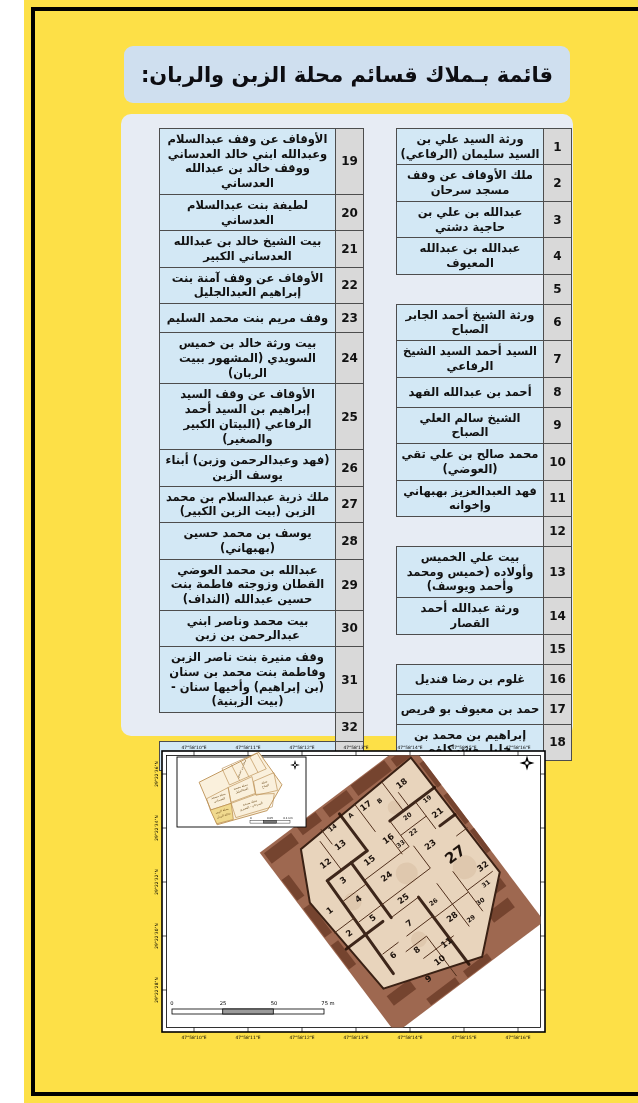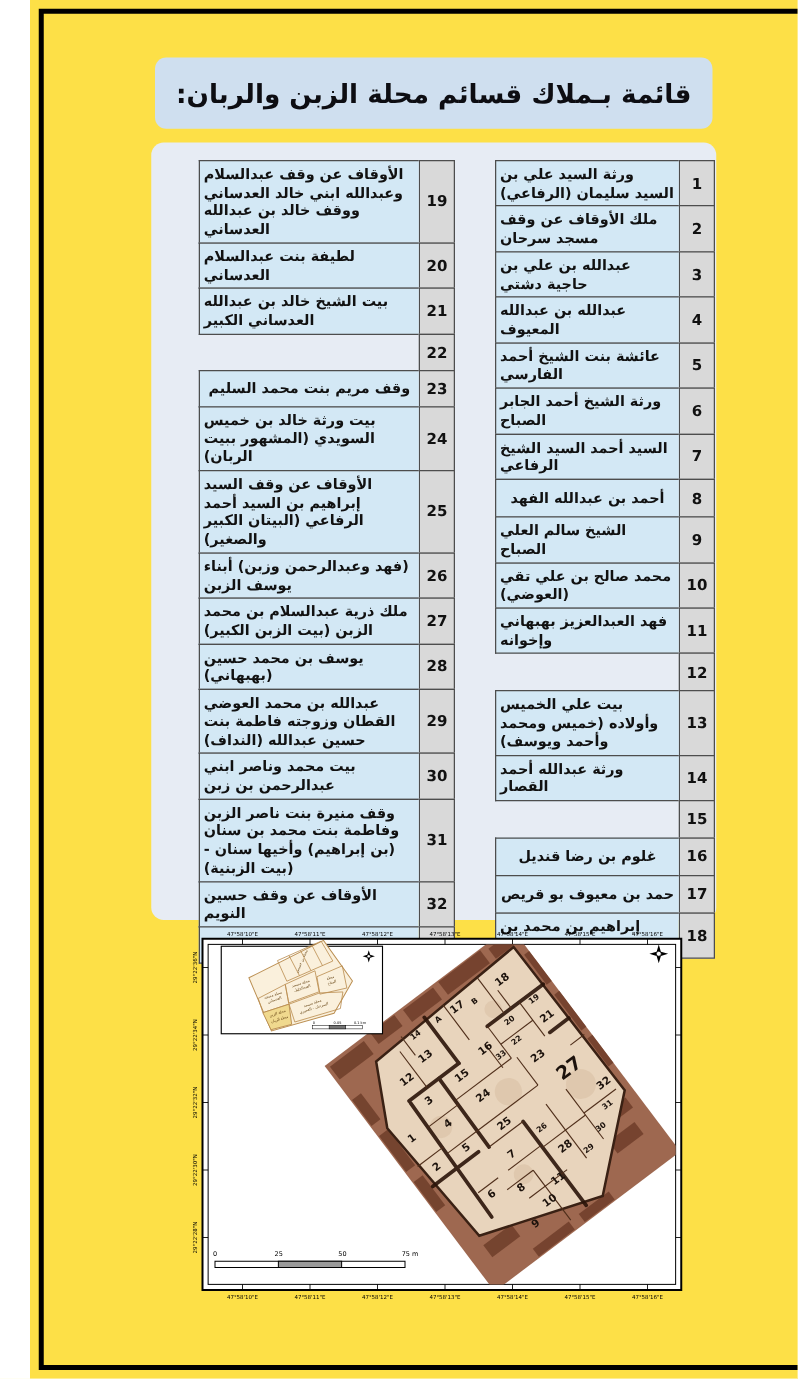--- a/index.html
+++ b/index.html
@@ -12,21 +12,21 @@
   .table-panel{position:absolute;left:97px;top:114px;width:452px;height:622px;background:#e7ecf4;border-radius:10px;}
   .otable{position:absolute;direction:rtl;}
   .table-right{left:372px;top:128px;width:176px;}
   .table-left{left:135px;top:128px;width:205px;}
   .trow{display:flex;direction:rtl;}
   .trow + .trow{margin-top:-1px;}
   .tnum{width:27px;flex:0 0 27px;background:#d9d9d9;border:1px solid #4d4d4d;
         display:flex;align-items:center;justify-content:center;
         font-size:12px;font-weight:bold;color:#111;}
   .tname{flex:1;background:#d3e8f5;border:1px solid #4d4d4d;border-right:0;
-        display:flex;align-items:center;justify-content:center;text-align:left;
+        display:flex;align-items:center;justify-content:center;text-align:center;
         font-size:11.5px;font-weight:bold;color:#111;line-height:1.28;padding:3px 3px;}
   .table-right .trow{min-height:31px;}
   .table-left .trow{min-height:30px;}
   svg text{font-family:"DejaVu Sans",sans-serif;}
   .map-svg{position:absolute;left:118px;top:735px;}
 </style>
 </head>
 <body>
 
 <div class="page">
@@ -49,21 +49,20 @@
       <div class="trow">
         <div class="tnum">3</div>
         <div class="tname">عبدالله بن علي بن حاجية دشتي</div>
       </div>
       <div class="trow">
         <div class="tnum">4</div>
         <div class="tname">عبدالله بن عبدالله المعيوف</div>
       </div>
       <div class="trow">
         <div class="tnum">5</div>
-        <div class="tname">عائشة بنت الشيخ أحمد الفارسي</div>
       </div>
       <div class="trow">
         <div class="tnum">6</div>
         <div class="tname">ورثة الشيخ أحمد الجابر الصباح</div>
       </div>
       <div class="trow">
         <div class="tnum">7</div>
         <div class="tname">السيد أحمد السيد الشيخ الرفاعي</div>
       </div>
       <div class="trow">
@@ -117,20 +116,21 @@
       <div class="trow">
         <div class="tnum">20</div>
         <div class="tname">لطيفة بنت عبدالسلام العدساني</div>
       </div>
       <div class="trow">
         <div class="tnum">21</div>
         <div class="tname">بيت الشيخ خالد بن عبدالله العدساني الكبير</div>
       </div>
       <div class="trow">
         <div class="tnum">22</div>
+        <div class="tname">الأوقاف عن وقف آمنة بنت إبراهيم العبدالجليل</div>
       </div>
       <div class="trow">
         <div class="tnum">23</div>
         <div class="tname">وقف مريم بنت محمد السليم</div>
       </div>
       <div class="trow">
         <div class="tnum">24</div>
         <div class="tname">بيت ورثة خالد بن خميس السويدي (المشهور ببيت الربان)</div>
       </div>
       <div class="trow">
@@ -156,21 +156,20 @@
       <div class="trow">
         <div class="tnum">30</div>
         <div class="tname">بيت محمد وناصر ابني عبدالرحمن بن زبن</div>
       </div>
       <div class="trow">
         <div class="tnum">31</div>
         <div class="tname">وقف منيرة بنت ناصر الزبن وفاطمة بنت محمد بن سنان (بن إبراهيم) وأخيها سنان - (بيت الزبنية)</div>
       </div>
       <div class="trow">
         <div class="tnum">32</div>
-        <div class="tname">الأوقاف عن وقف حسين النويم</div>
       </div>
       <div class="trow">
         <div class="tnum">33</div>
         <div class="tname">حمد بن الشيخ صالح الإبراهيم</div>
       </div>
     </div>
 
   <svg class="map-svg" width="412" height="316" viewBox="118 736 412 316">
     <defs>
       <clipPath id="frameclip">

